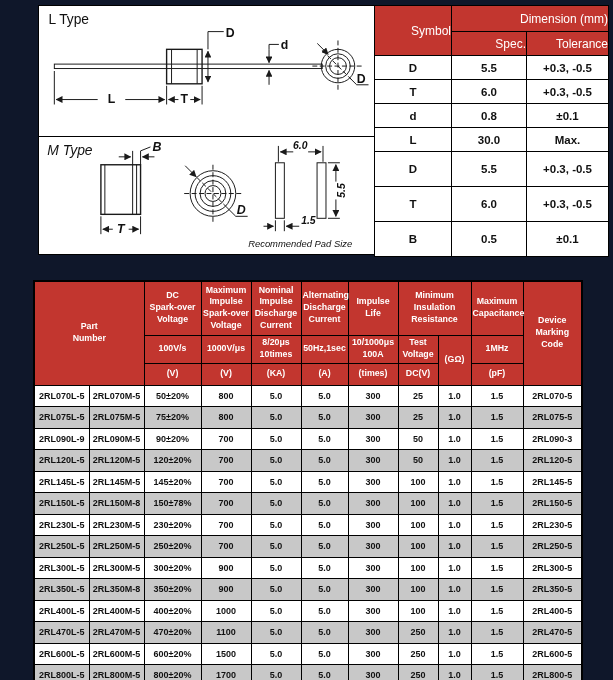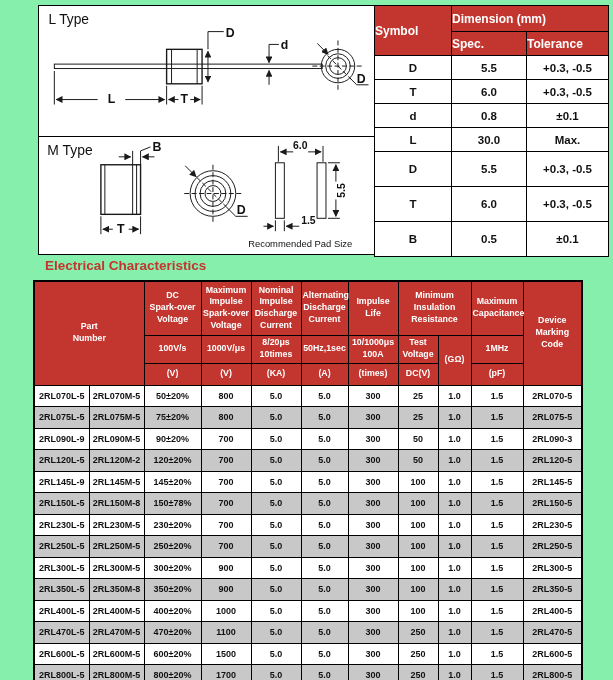--- a/index.html
+++ b/index.html
@@ -1,35 +1,35 @@
 <!DOCTYPE html>
 <html style="--accent: #c2362f; --shade: #c8c8c8;"><head>
 <meta charset="utf-8">
 <style>
   html,body{margin:0;padding:0;background:#fff;}
   body{width:613px;height:680px;position:relative;font-family:"Liberation Sans",sans-serif;overflow:hidden;}
-  .page{position:absolute;inset:0;background:#86efac;}
+  .page{position:absolute;inset:0;background:#0f172a;}
 
   
   .type-box{position:absolute;border:1.5px solid #000;background:#fff;box-sizing:border-box;}
   #lbox{left:38px;top:5px;width:337px;height:132px;}
-  #mbox{left:38px;top:135.5px;width:337px;height:119px;}
+  #mbox{left:38px;top:135.5px;width:337px;height:119px;font-style:italic;}
   .type-box svg{position:absolute;left:0;top:0;width:100%;height:100%;}
   .type-box svg text{font-family:"Liberation Sans",sans-serif;fill:#111;}
   .tb-label{font-size:14px;font-weight:400;}
   .dimlbl{font-size:12.5px;font-weight:700;}
   .padnum{font-size:10.5px;font-weight:700;}
   .padcap{font-size:9.5px;font-weight:400;}
   .ln{stroke:#1a1a1a;stroke-width:1;fill:none;}
   .lnb{stroke:#1a1a1a;stroke-width:1.4;fill:none;}
   .dash{stroke:#1a1a1a;stroke-width:1;fill:none;stroke-dasharray:5 2.5;}
 
   
   .dim-table{position:absolute;left:374px;top:5px;width:234px;border-collapse:collapse;table-layout:fixed;border:1.5px solid #000;}
-  .dim-table th{background:var(--accent);color:#fff;font-size:12px;font-weight:700;border:1.5px solid #000;padding:0;text-align:left;}
+  .dim-table th{background:var(--accent);color:#fff;font-size:12px;font-weight:400;border:1.5px solid #000;padding:0;text-align:right;}
   .dim-table td{border:1.5px solid #000;font-size:11.5px;font-weight:700;color:#111;text-align:center;padding:0;background:#fff;}
   .dim-table tr.hr1{height:26px;}
   .dim-table tr.hr2{height:24px;}
   .dim-table tr.rl{height:24px;}
   .dim-table tr.rm{height:35px;}
 
   
   .elec-title{position:absolute;left:45px;top:258px;font-size:13.5px;font-weight:700;color:var(--accent);}
   .elec-table{position:absolute;left:33px;top:280px;width:548px;border-collapse:collapse;table-layout:fixed;border:2px solid #000;}
   .elec-table th{background:var(--accent);color:#fff;font-size:8.8px;font-weight:700;white-space:pre-line;border:1px solid #000;padding:0 1px;text-align:center;vertical-align:middle;line-height:1.35;}
@@ -202,21 +202,20 @@
           <td>+0.3, -0.5</td>
         </tr>
         <tr class="rm">
           <td>B</td>
           <td>0.5</td>
           <td>±0.1</td>
         </tr>
       </tbody>
   </table>
 
-  <div class="elec-title">Electrical Characteristics</div>
 
   <table class="elec-table">
     <colgroup>
       <col style="width:55px">
         <col style="width:55px">
         <col style="width:57px">
         <col style="width:50px">
       <col style="width:50px">
         <col style="width:47px">
         <col style="width:50px">
@@ -312,33 +311,33 @@
           <td>5.0</td>
           <td>5.0</td>
           <td>300</td>
           <td>50</td>
           <td>1.0</td>
           <td>1.5</td>
           <td>2RL090-3</td>
         </tr>
         <tr class="shade">
           <td>2RL120L-5</td>
-          <td>2RL120M-2</td>
+          <td>2RL120M-5</td>
           <td>120±20%</td>
           <td>700</td>
           <td>5.0</td>
           <td>5.0</td>
           <td>300</td>
           <td>50</td>
           <td>1.0</td>
           <td>1.5</td>
           <td>2RL120-5</td>
         </tr>
         <tr>
-          <td>2RL145L-9</td>
+          <td>2RL145L-5</td>
           <td>2RL145M-5</td>
           <td>145±20%</td>
           <td>700</td>
           <td>5.0</td>
           <td>5.0</td>
           <td>300</td>
           <td>100</td>
           <td>1.0</td>
           <td>1.5</td>
           <td>2RL145-5</td>

